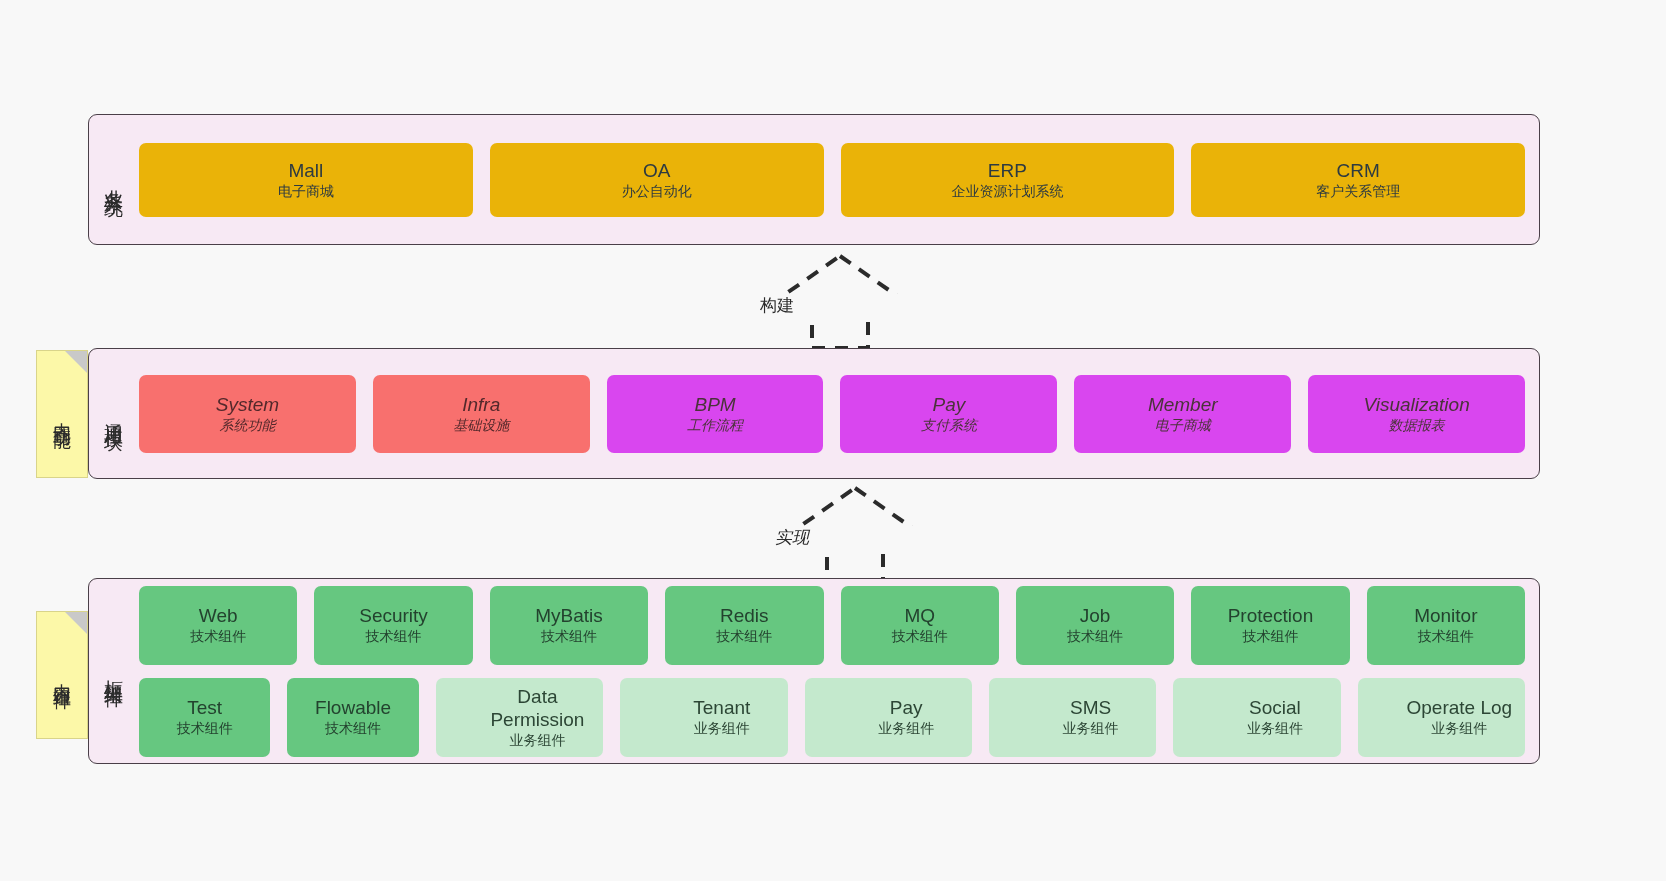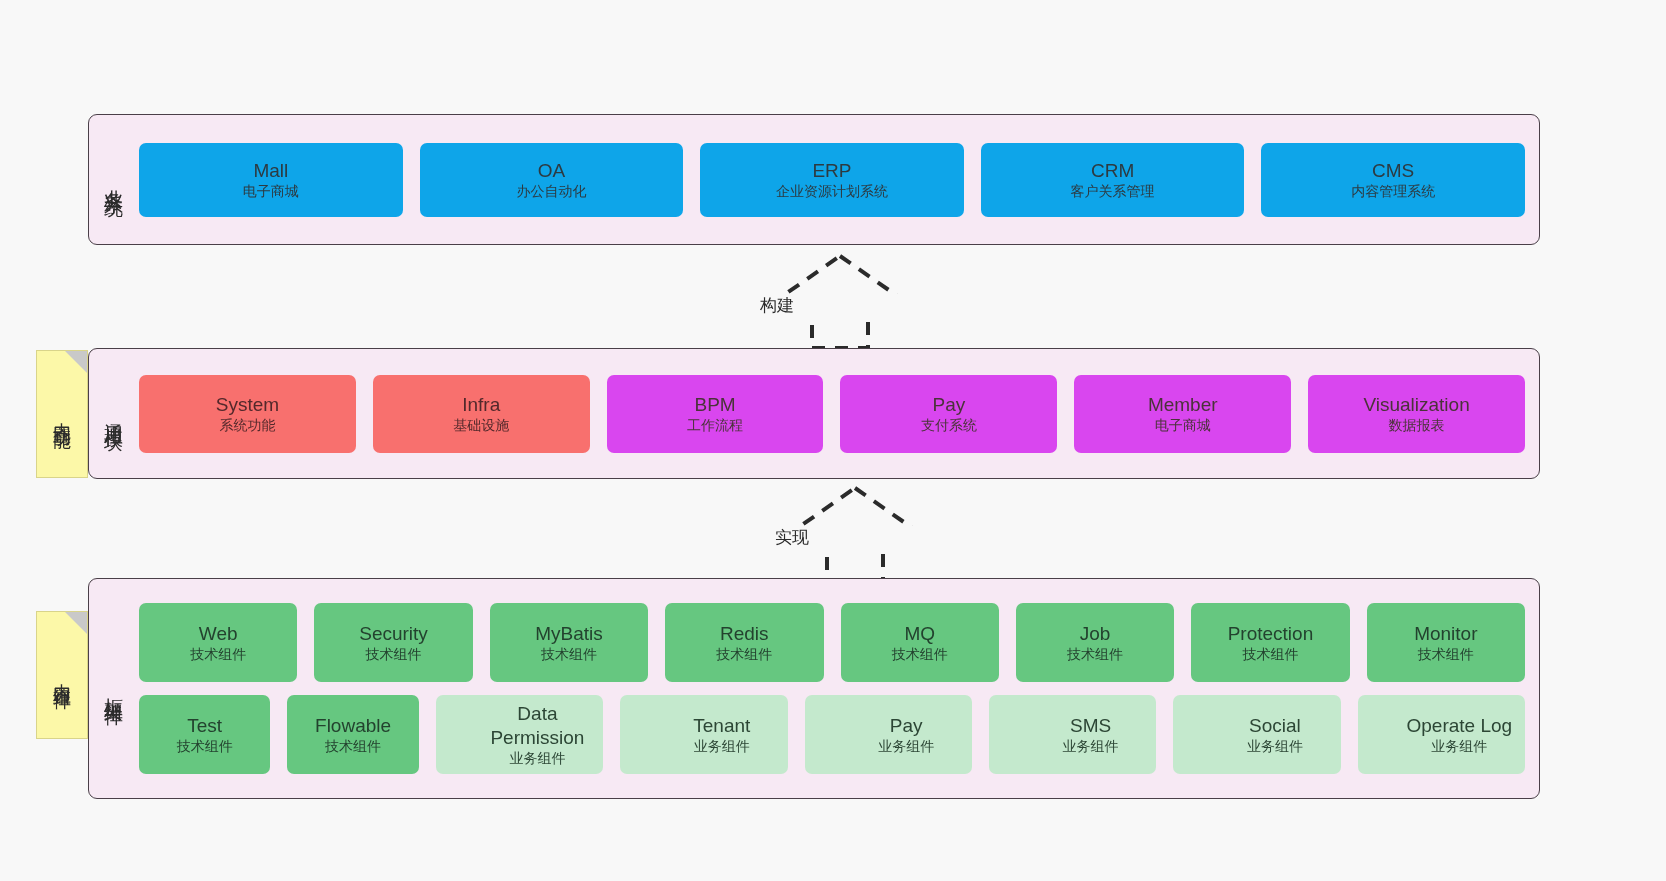--- a/index.html
+++ b/index.html
@@ -73,34 +73,34 @@
     flex-direction: column;
     align-items: center;
     justify-content: center;
     text-align: center;
     line-height: 1.25;
     user-select: none;
   }
   .card .t1 { font-size: 19px; }
   .card .t2 { font-size: 14px; }
 
-  .card.blue    { background: #0ea5e9; color: #2d3a41; }
+  .card.blue    { background: #eab308; color: #2d3a41; }
   .card.red     { background: #f8706e; color: #53282b; }
   .card.pink    { background: #d946ef; color: #4a3339; }
   .card.green   { background: #66c780; color: #23422e; }
   .card.green-l { background: #c4e9cd; color: #2c4635; padding-left: 36px; }
 
   
   #layer-business { left: 88px;  top: 114px; width: 1452px; height: 131px; }
   #layer-business .card { height: 74px; }
 
   #layer-common   { left: 88px;  top: 348px; width: 1452px; height: 131px; }
-  #layer-common .card { height: 78px; }
-
-  #layer-framework{ left: 88px;  top: 578px; width: 1452px; height: 221px; justify-content: flex-end; }
+  #layer-common .card { height: 78px; font-style: italic; }
+
+  #layer-framework{ left: 88px;  top: 578px; width: 1452px; height: 186px; justify-content: flex-end; }
   #layer-framework .card { height: 79px; }
   #layer-framework .layer-body { gap: 13px; }
 
   
   .note {
     position: absolute;
     box-sizing: border-box;
     width: 52px;
     background: #fcf8a8;
     border: 1px solid #d9d48a;
@@ -138,21 +138,21 @@
   .arrow-label {
     position: absolute;
     left: 0;
     width: 160px;
     font-size: 17px;
     color: #2b2b2b;
     background: #f8f8f8;
     user-select: none;
   }
   #arrow-build .arrow-label   { top: 42px; }
-  #arrow-realize .arrow-label { top: 42px; }
+  #arrow-realize .arrow-label { top: 42px; font-style: italic; }
 </style>
 </head>
 <body>
 
 <div class="canvas">
 
   <div class="layer" id="layer-business">
     <div class="layer-title">业务系统</div>
     <div class="layer-body">
       <div class="row">
@@ -165,24 +165,20 @@
           <span class="t2">办公自动化</span>
         </div>
         <div class="card blue">
           <span class="t1">ERP</span>
           <span class="t2">企业资源计划系统</span>
         </div>
         <div class="card blue">
           <span class="t1">CRM</span>
           <span class="t2">客户关系管理</span>
         </div>
-        <div class="card blue">
-          <span class="t1">CMS</span>
-          <span class="t2">内容管理系统</span>
-        </div>
       </div>
     </div>
   </div>
 
   <div class="arrow" id="arrow-build">
     <svg width="160" height="100" viewBox="0 0 160 100">
       <path d="M 80 4 L 146 50 L 14 50 Z" fill="none" stroke="#2b2b2b" stroke-width="4" stroke-dasharray="13 10" stroke-linecap="butt"></path>
       <path d="M 52 50 L 52 96 L 108 96 L 108 50" fill="none" stroke="#2b2b2b" stroke-width="4" stroke-dasharray="13 10" stroke-linecap="butt"></path>
     </svg>
     <div class="arrow-label">构建</div>

